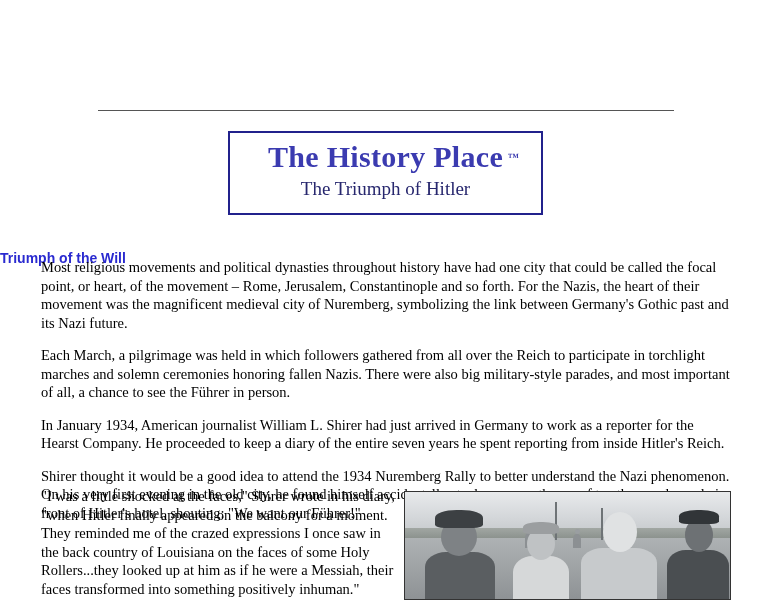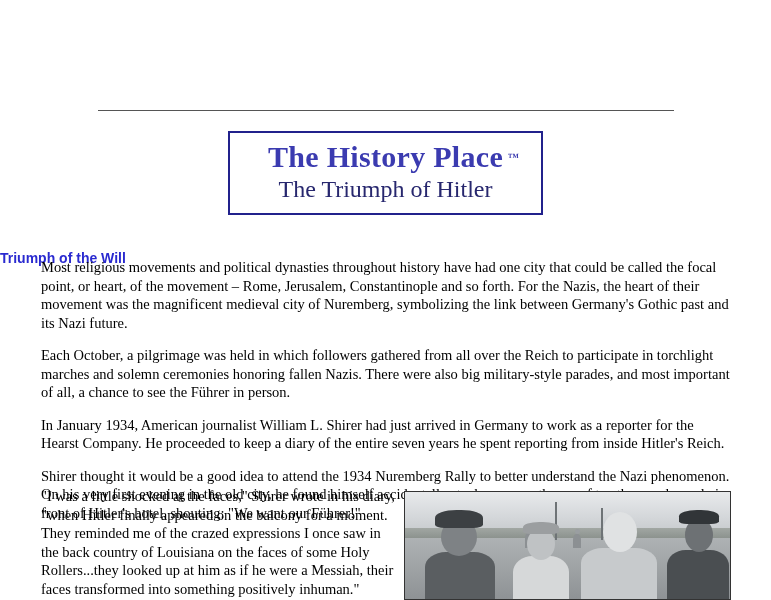--- a/index.html
+++ b/index.html
@@ -54,21 +54,21 @@
   .logo-tm {
     position: absolute;
     right: -16px;
     top: 0px;
     font-size: 11px;
     font-weight: bold;
     color: #3b3bb0;
   }
   .logo-sub {
     font-family: "Liberation Serif", serif;
-    font-size: 24px;
+    font-size: 19px;
     color: #27276e;
     line-height: 26px;
     margin-top: 2px;
   }
   .section-title {
     position: absolute;
     left: 0;
     top: 250px;
     width: 771px;
     text-align: left;
@@ -166,21 +166,21 @@
       <span>The History Place</span>
       <span class="logo-tm">™</span>
     </div>
     <div class="logo-sub">The Triumph of Hitler</div>
   </div>
 
   <div class="section-title">Triumph of the Will</div>
 
   <div class="body-wrap">
     <p class="para">Most religious movements and political dynasties throughout history have had one city that could be called the focal point, or heart, of the movement – Rome, Jerusalem, Constantinople and so forth. For the Nazis, the heart of their movement was the magnificent medieval city of Nuremberg, symbolizing the link between Germany's Gothic past and its Nazi future.</p>
-    <p class="para">Each October, a pilgrimage was held in which followers gathered from all over the Reich to participate in torchlight marches and solemn ceremonies honoring fallen Nazis. There were also big military-style parades, and most important of all, a chance to see the Führer in person.</p>
+    <p class="para">Each March, a pilgrimage was held in which followers gathered from all over the Reich to participate in torchlight marches and solemn ceremonies honoring fallen Nazis. There were also big military-style parades, and most important of all, a chance to see the Führer in person.</p>
     <p class="para">In January 1934, American journalist William L. Shirer had just arrived in Germany to work as a reporter for the Hearst Company. He proceeded to keep a diary of the entire seven years he spent reporting from inside Hitler's Reich.</p>
     <p class="para">Shirer thought it would be a good idea to attend the 1934 Nuremberg Rally to better understand the Nazi phenomenon. On his very first evening in the old city, he found himself accidentally stuck among a throng of ten thousand people in front of Hitler's hotel, shouting: "We want our Führer!"</p>
   </div>
 
   <div class="quote-block">
     <p>"I was a little shocked at the faces," Shirer wrote in his diary, "when Hitler finally appeared on the balcony for a moment. They reminded me of the crazed expressions I once saw in the back country of Louisiana on the faces of some Holy Rollers...they looked up at him as if he were a Messiah, their faces transformed into something positively inhuman."</p>
 
   </div>
 
   <div class="photo">

